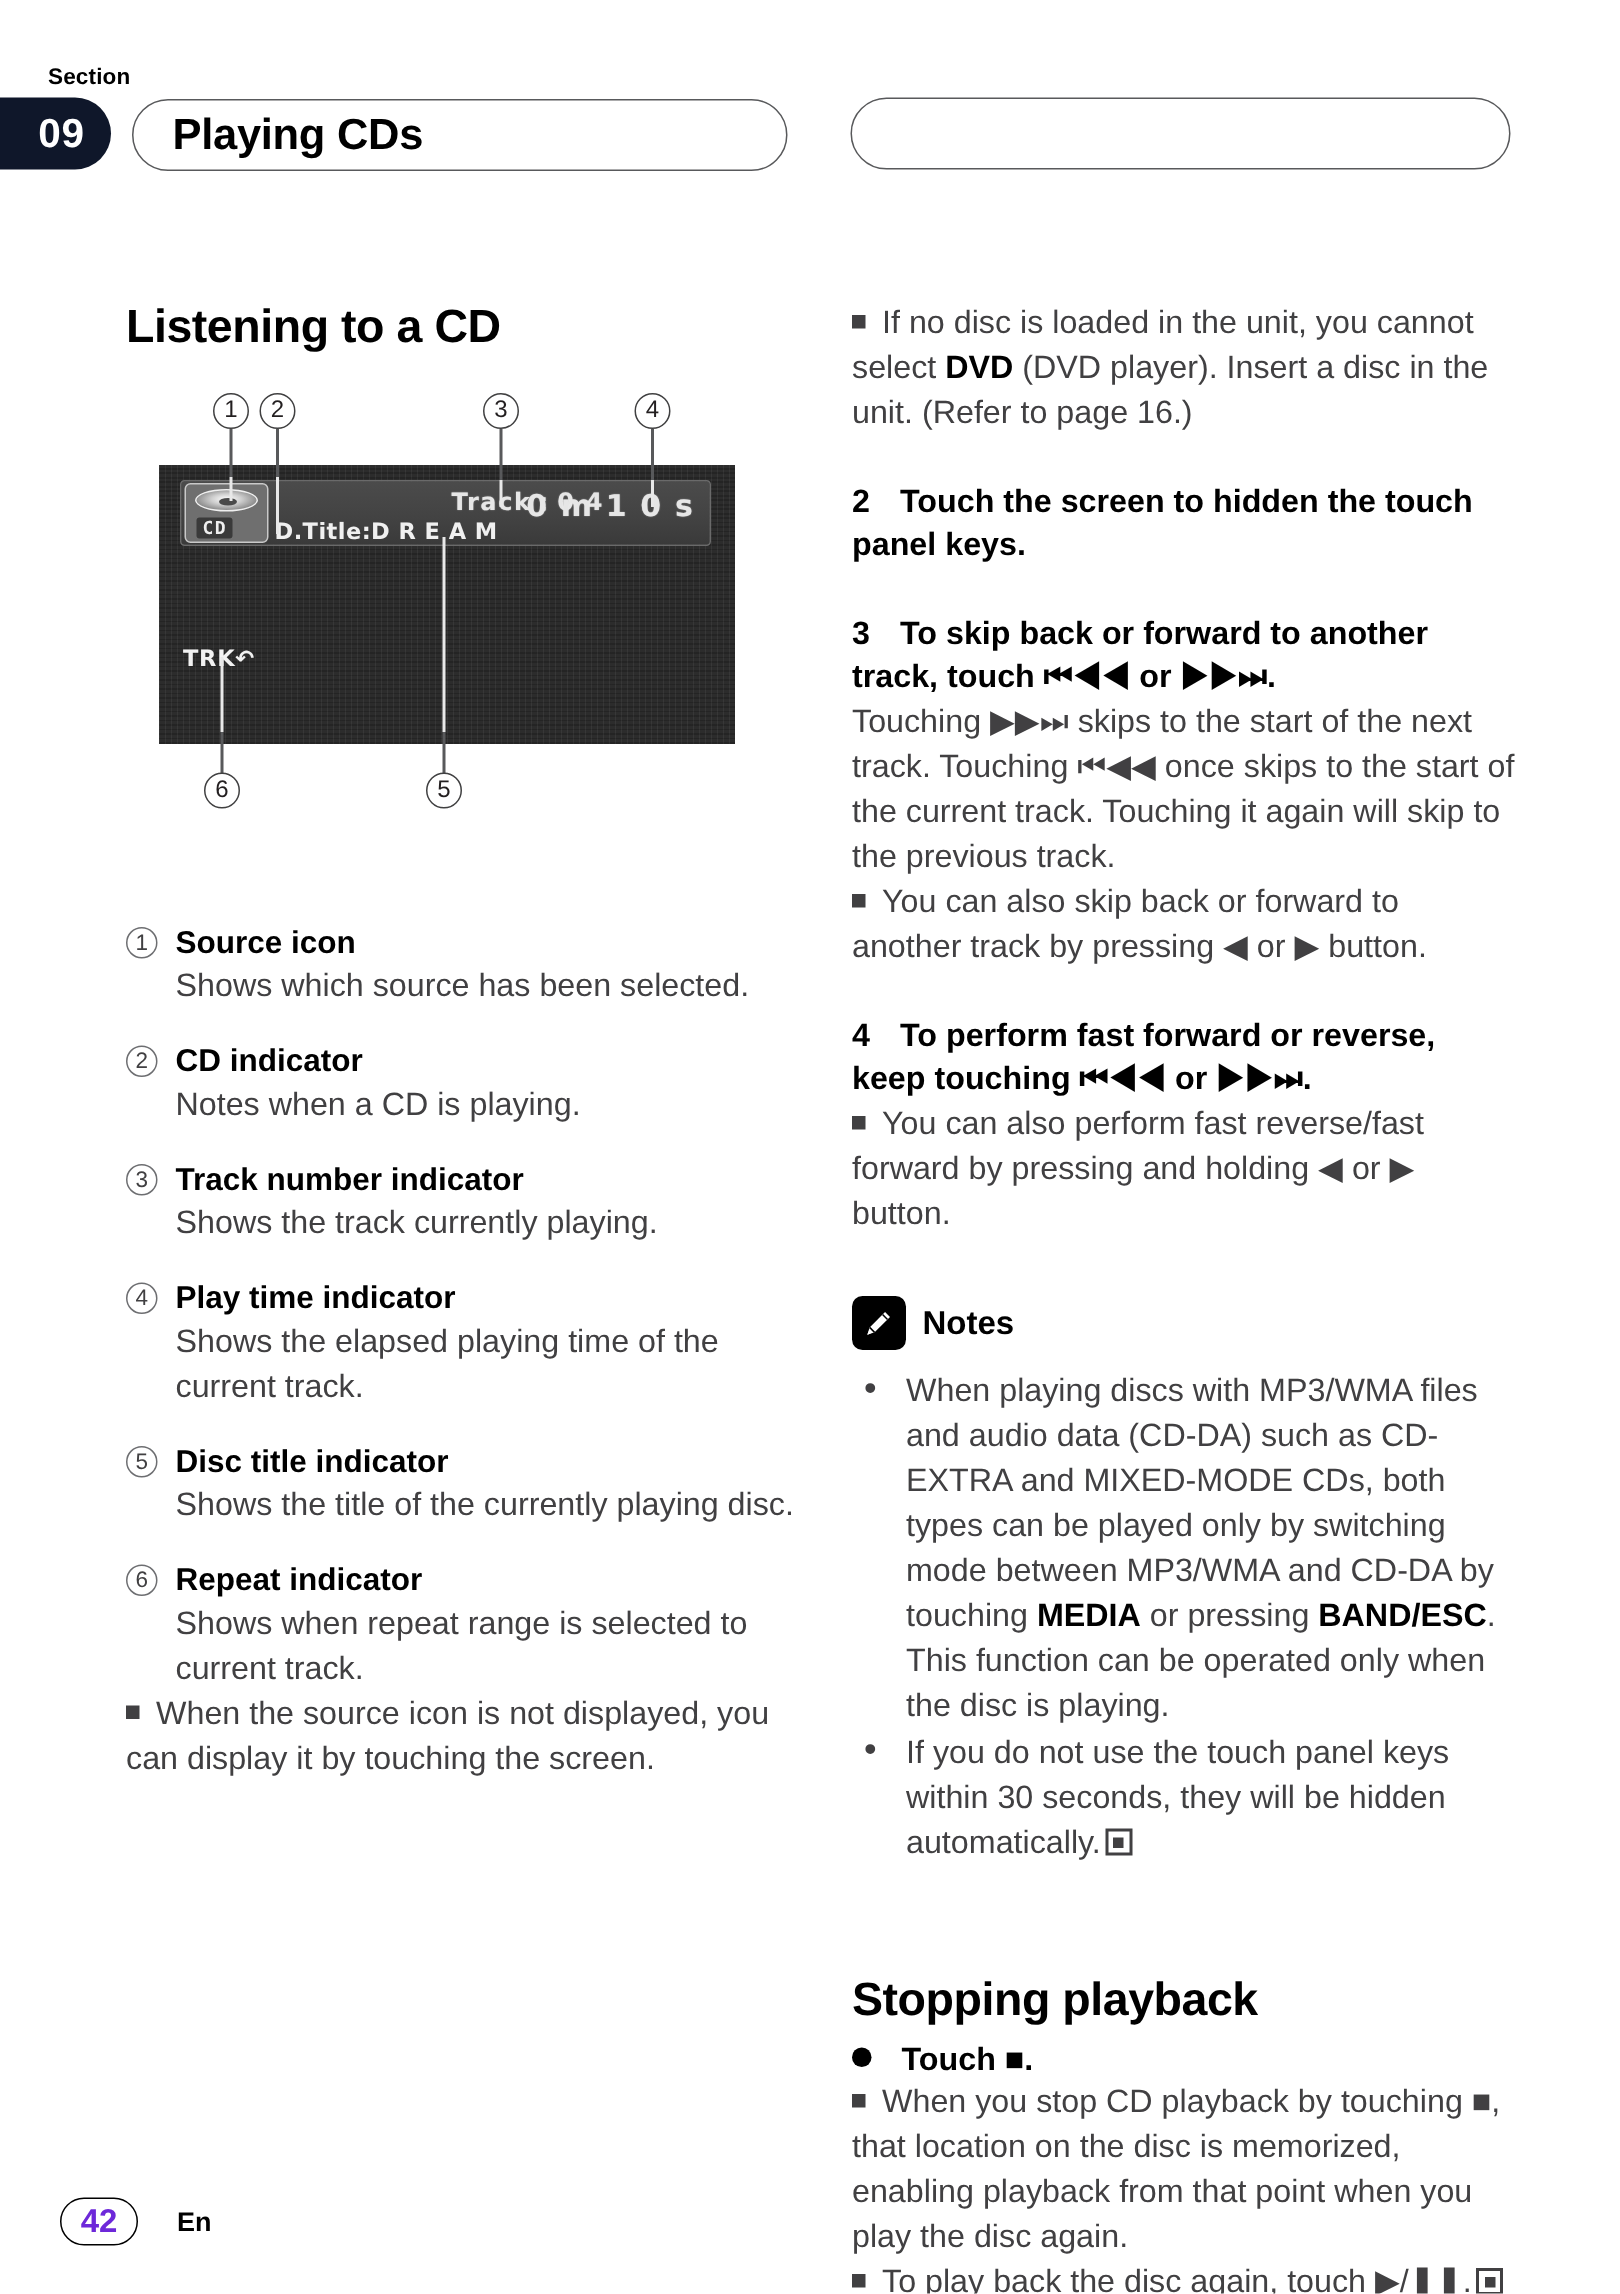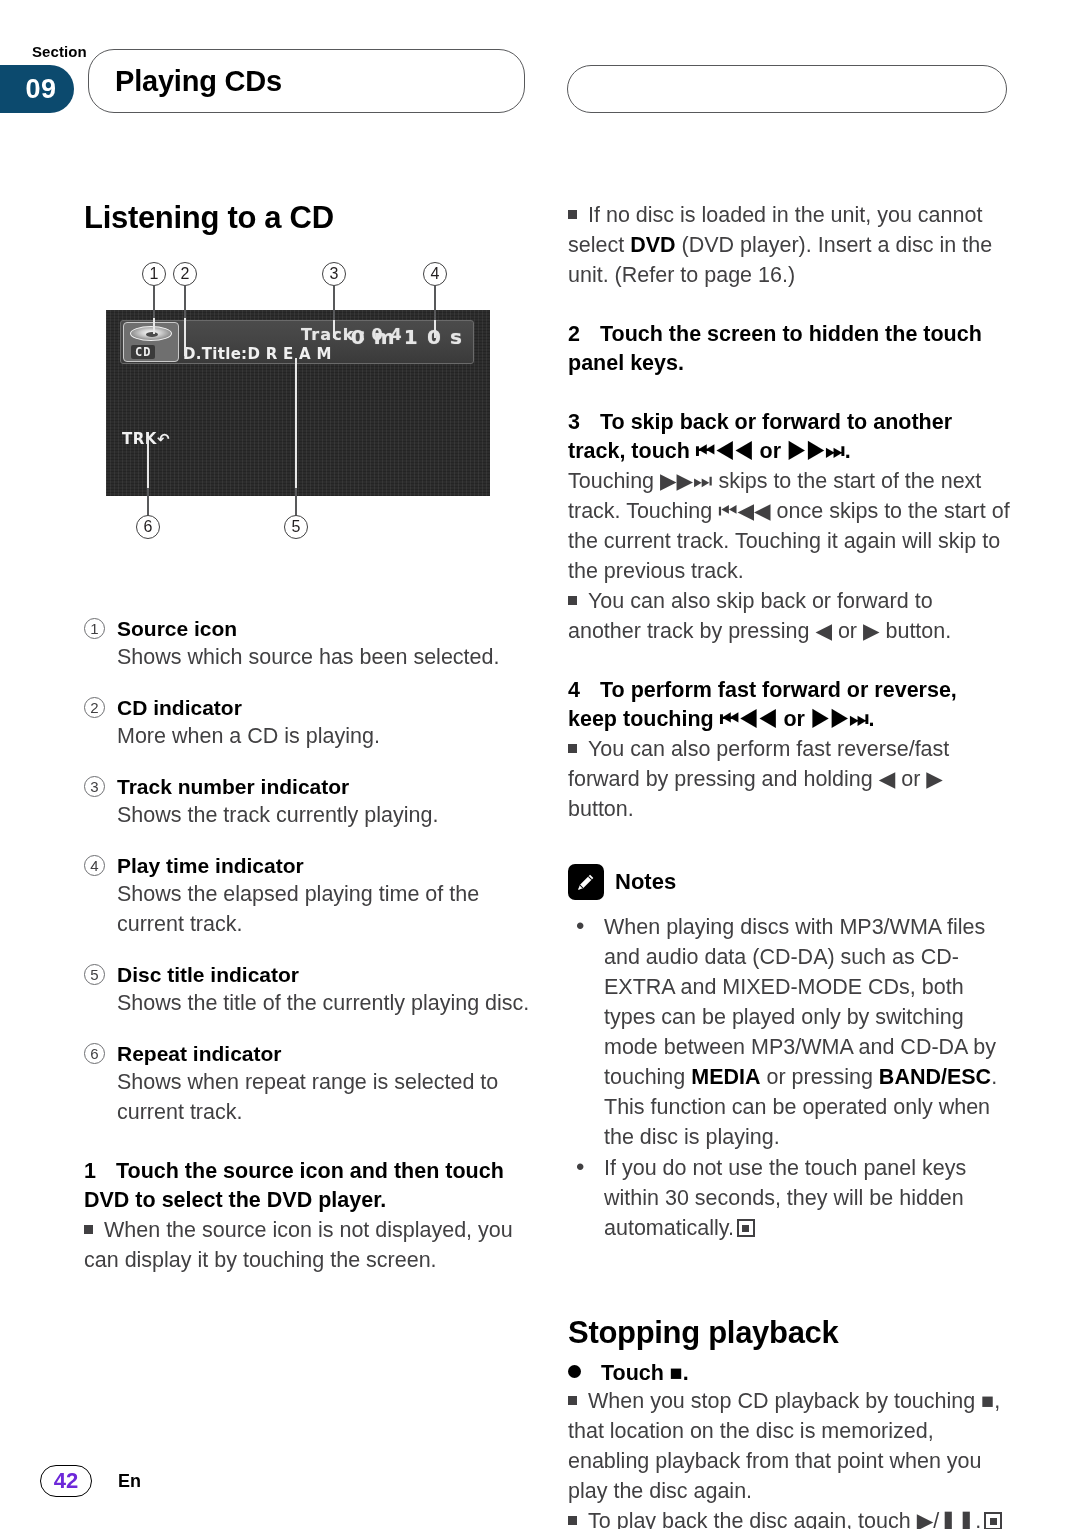--- a/index.html
+++ b/index.html
@@ -38,38 +38,38 @@
     letter-spacing: 0.1px;
     color: #000;
   }
 
   .section-tab {
     position: absolute;
     left: 0px;
     top: 27px;
     width: 74px;
     height: 48px;
-    background: #0c4a6e;
+    background: #0f172a;
     border-radius: 0 26px 26px 0;
     color: #fff;
     font-size: 27px;
     font-weight: bold;
     display: flex;
     align-items: center;
     justify-content: center;
     padding-left: 8px;
     letter-spacing: 0.5px;
   }
 
   .title-pill {
     position: absolute;
     left: 88px;
-    top: 11px;
+    top: 28px;
     width: 437px;
-    height: 64px;
+    height: 48px;
     border: 1.4px solid #58595b;
     border-radius: 26px;
     display: flex;
     align-items: center;
   }
 
   .title-pill-text {
     margin-left: 26px;
     font-size: 29px;
     font-weight: bold;
@@ -505,21 +505,21 @@
         <span>Source icon</span>
       </div>
       <div class="def-desc">Shows which source has been selected.</div>
     </div>
 
     <div class="def">
       <div class="def-term">
         <span class="def-num">2</span>
         <span>CD indicator</span>
       </div>
-      <div class="def-desc">More when a CD is playing.</div>
+      <div class="def-desc">Notes when a CD is playing.</div>
     </div>
 
     <div class="def">
       <div class="def-term">
         <span class="def-num">3</span>
         <span>Track number indicator</span>
       </div>
       <div class="def-desc">Shows the track currently playing.</div>
     </div>
 
@@ -540,23 +540,20 @@
     </div>
 
     <div class="def">
       <div class="def-term">
         <span class="def-num">6</span>
         <span>Repeat indicator</span>
       </div>
       <div class="def-desc">Shows when repeat range is selected to current track.</div>
     </div>
 
-    <div class="step">
-      <span class="stepnum">1</span><span>Touch the source icon and then touch DVD to select the DVD player.</span>
-    </div>
     <div class="sqbullet">
       <span class="sq"></span><span>When the source icon is not displayed, you can display it by touching the screen.</span>
     </div>
 
   </div>
 
   <div class="col-right">
 
     <div class="sqbullet">
       <span class="sq"></span><span>If no disc is loaded in the unit, you cannot select </span><b class="inline">DVD</b><span> (DVD player). Insert a disc in the unit. (Refer to page 16.)</span>

